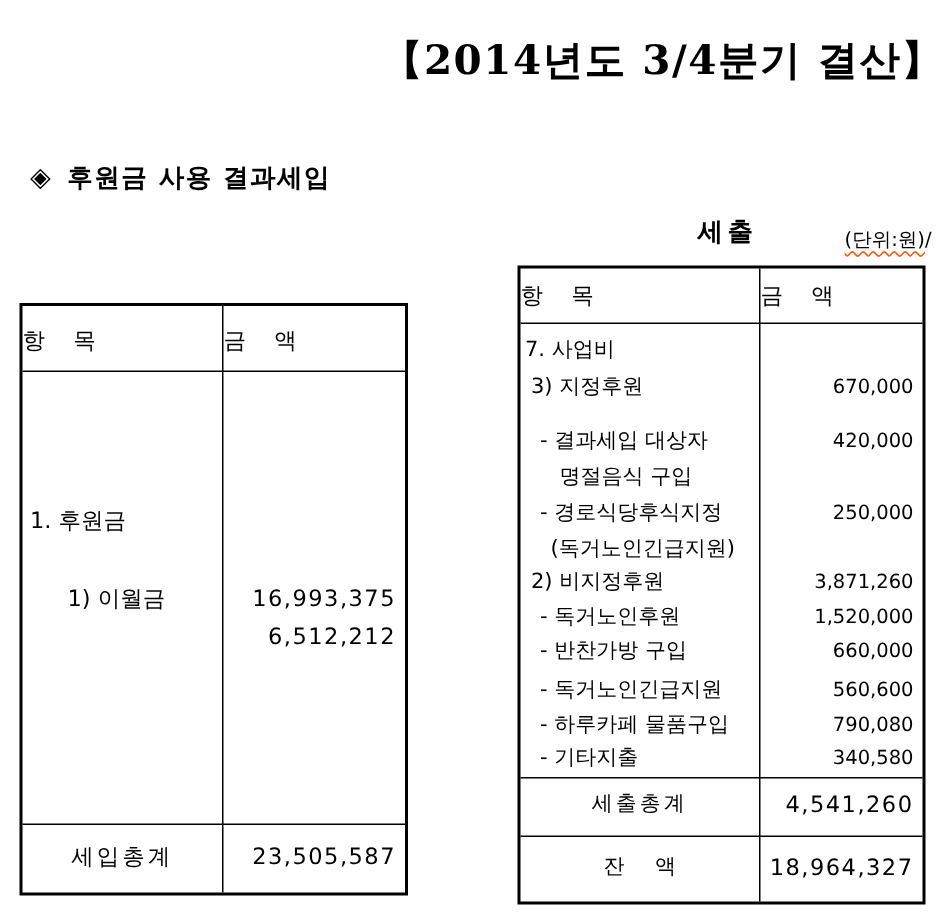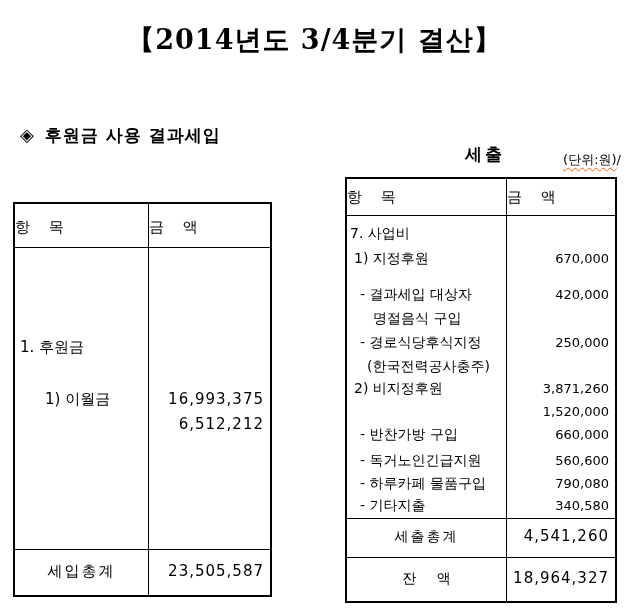--- a/index.html
+++ b/index.html
@@ -1,26 +1,26 @@
 <!DOCTYPE html>
 <html><head>
 <meta charset="utf-8">
 <style>
   html,body { margin:0; padding:0; background:#ffffff; }
   body { font-family:"DejaVu Sans","Liberation Sans",sans-serif; color:#000; }
   .page { position:relative; width:629px; height:612px; background:#fff; overflow:hidden; }
 
   .title {
     position:absolute; top:22px; left:0; width:629px; margin:0;
-    text-align:center; font-family:"DejaVu Serif","Liberation Serif",serif;
+    text-align:right; font-family:"DejaVu Serif","Liberation Serif",serif;
     font-size:27px; font-weight:bold; letter-spacing:1px;
   }
 
   .sec-head { position:absolute; font-size:17px; font-weight:bold; white-space:nowrap; }
-  .income-head { left:20px; top:124px; letter-spacing:1px; }
+  .income-head { left:20px; top:107px; letter-spacing:1px; }
   .income-head .diamond { font-size:18px; margin-right:10px; }
   .expense-head { left:465px; top:107px; letter-spacing:3px;margin-top:36px; }
 
   .unit { position:absolute; top:151px; right:8px; font-size:13px; white-space:nowrap; }
   .unit .wavy {
     text-decoration: underline wavy #ff5500;
     text-decoration-thickness:1px;
     text-underline-offset:3px;
   }
 
@@ -83,36 +83,37 @@
     <div class="vline" style="left:159px"></div>
     <div class="hline" style="top:36px"></div>
     <div class="hline" style="top:339px"></div>
     <div class="hline" style="top:378px"></div>
 
     <div class="cell hdr" style="left:0;width:159px;top:10px">항 목</div>
     <div class="cell hdr" style="left:160px;right:0;top:10px">금 액</div>
 
     <div class="cell" style="left:3px;top:46px">7. 사업비</div>
 
-    <div class="cell" style="left:7px;top:71px">1) 지정후원</div>
+    <div class="cell" style="left:7px;top:71px">3) 지정후원</div>
     <div class="amt" style="top:71px">670,000</div>
 
     <div class="cell" style="left:13px;top:107px">- 결과세입 대상자</div>
     <div class="amt" style="top:107px">420,000</div>
 
     <div class="cell" style="left:26px;top:131px">명절음식 구입</div>
 
     <div class="cell" style="left:13px;top:155px">- 경로식당후식지정</div>
     <div class="amt" style="top:155px">250,000</div>
 
-    <div class="cell" style="left:20px;top:179px">(한국전력공사충주)</div>
+    <div class="cell" style="left:20px;top:179px">(독거노인긴급지원)</div>
 
     <div class="cell" style="left:7px;top:201px">2) 비지정후원</div>
     <div class="amt" style="top:201px">3,871,260</div>
 
+    <div class="cell" style="left:13px;top:224px">- 독거노인후원</div>
     <div class="amt" style="top:224px">1,520,000</div>
 
     <div class="cell" style="left:13px;top:247px">- 반찬가방 구입</div>
     <div class="amt" style="top:247px">660,000</div>
 
     <div class="cell" style="left:13px;top:273px">- 독거노인긴급지원</div>
     <div class="amt" style="top:273px">560,600</div>
 
     <div class="cell" style="left:13px;top:296px">- 하루카페 물품구입</div>
     <div class="amt" style="top:296px">790,080</div>

